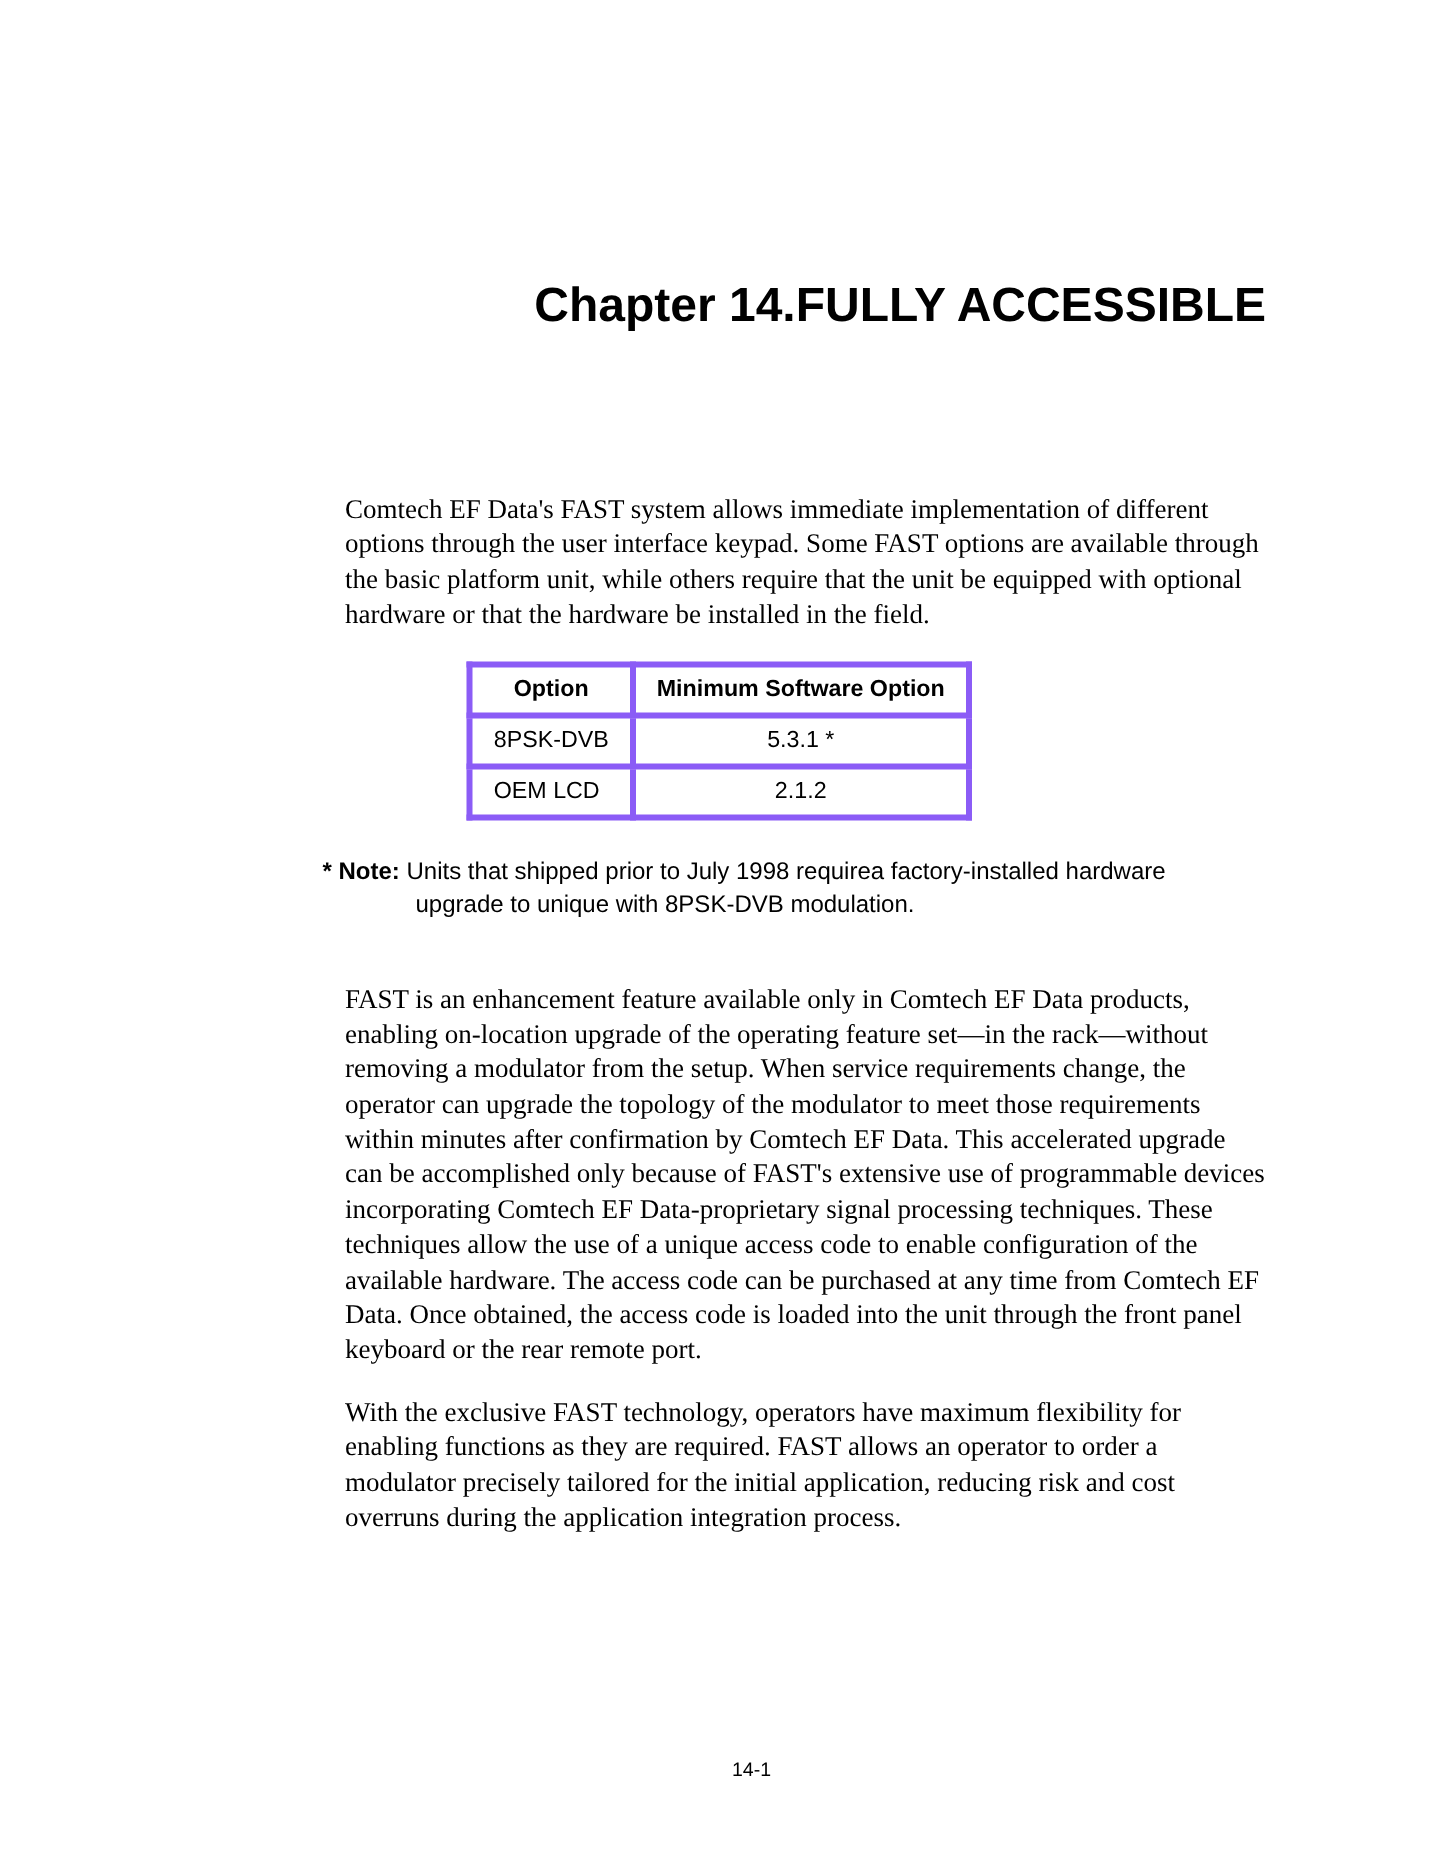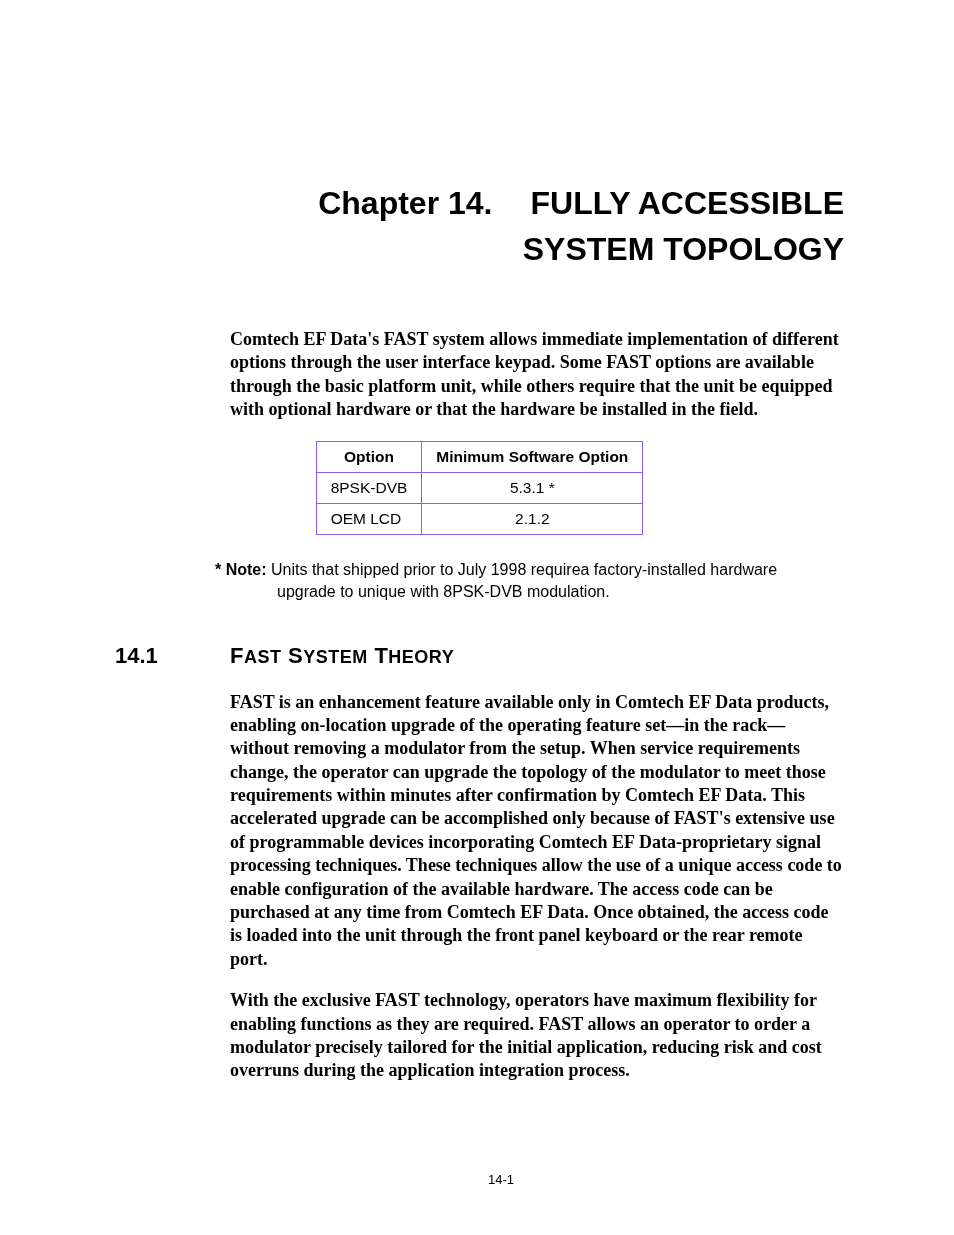--- a/index.html
+++ b/index.html
@@ -19,37 +19,35 @@
   .chapter-heading {
     font-family: Arial, Helvetica, sans-serif;
     font-weight: bold;
     font-size: 32px;
     line-height: 1.45;
     text-align: right;
     margin: 0 0 55px 0;
   }
   .chapter-heading .num {
     display: inline-block;
-    margin-right: 38px;
   }
   .body-text {
     font-size: 18px;
     line-height: 1.3;
     margin: 0 0 18px 0;
     padding-left: 115px;
-    font-weight: bold;
   }
   .options-table {
     border-collapse: collapse;
     margin: 20px auto 24px auto;
     font-family: Arial, Helvetica, sans-serif;
     font-size: 15.5px;
   }
   .options-table th, .options-table td {
-    border: 1px solid #8b5cf6;
+    border: 4px solid #8b5cf6;
     padding: 6px 14px;
   }
   .options-table th {
     font-weight: bold;
     text-align: center;
   }
   .options-table td.opt {
     text-align: left;
   }
   .options-table td.ver {
@@ -98,21 +96,21 @@
     padding-left: 24px;
   }
 </style>
 </head>
 <body>
 
 <div class="page">
 
   <h1 class="chapter-heading">
     <span class="num">Chapter 14.</span><span>FULLY ACCESSIBLE</span><br>
-    <span>SYSTEM TOPOLOGY</span><br>
+    <br>
   </h1>
 
   <p class="body-text">Comtech EF Data's FAST system allows immediate implementation of different options through the user interface keypad. Some FAST options are available through the basic platform unit, while others require that the unit be equipped with optional hardware or that the hardware be installed in the field.</p>
 
 
   <table class="options-table">
     <thead>
       <tr>
         <th>Option</th>
         <th>Minimum Software Option</th>
@@ -129,28 +127,20 @@
       </tr>
     </tbody>
   </table>
 
   <p class="note">
     <b>* Note:</b>
     <span>Units that shipped prior to July 1998 requirea factory-installed hardware</span><br>
     <span class="note-indent">upgrade to unique with 8PSK-DVB modulation.</span>
   </p>
 
-  <div class="section-row">
-    <div class="section-num">14.1</div>
-    <div class="section-title">
-      <span class="cap">F</span><span style="font-size:18px">AST</span>
-      <span class="cap">S</span><span style="font-size:18px">YSTEM</span>
-      <span class="cap">T</span><span style="font-size:18px">HEORY</span>
-    </div>
-  </div>
 
   <p class="body-text">FAST is an enhancement feature available only in Comtech EF Data products, enabling on-location upgrade of the operating feature set—in the rack—without removing a modulator from the setup. When service requirements change, the operator can upgrade the topology of the modulator to meet those requirements within minutes after confirmation by Comtech EF Data. This accelerated upgrade can be accomplished only because of FAST's extensive use of programmable devices incorporating Comtech EF Data-proprietary signal processing techniques. These techniques allow the use of a unique access code to enable configuration of the available hardware. The access code can be purchased at any time from Comtech EF Data. Once obtained, the access code is loaded into the unit through the front panel keyboard or the rear remote port.</p>
 
   <p class="body-text">With the exclusive FAST technology, operators have maximum flexibility for enabling functions as they are required. FAST allows an operator to order a modulator precisely tailored for the initial application, reducing risk and cost overruns during the application integration process.</p>
 
   <div class="page-num">14-1</div>
 
 </div>
 
 </body></html>

